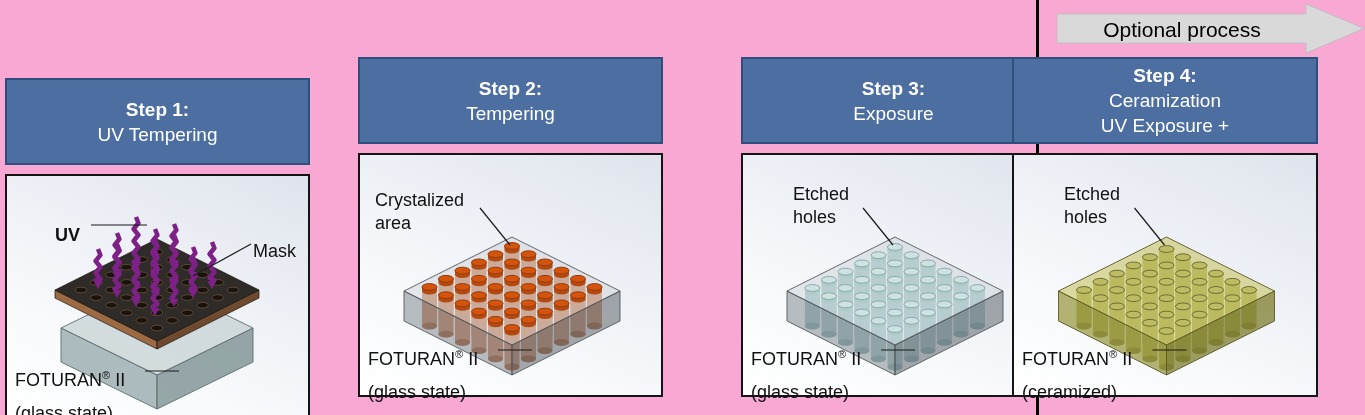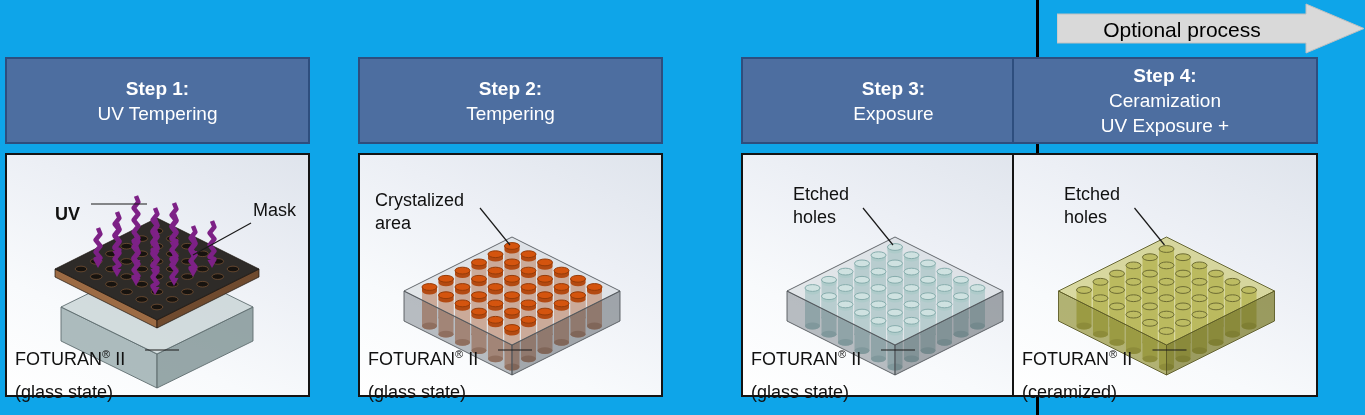--- a/index.html
+++ b/index.html
@@ -1,18 +1,18 @@
 <!DOCTYPE html>
 <html><head>
 <meta charset="utf-8">
 <style>
   html,body{margin:0;padding:0;}
   #root{
     position:relative;width:1365px;height:415px;overflow:hidden;
-    background:#0ea5e9;
+    background:#f9a8d4;
     font-family:"Liberation Sans","DejaVu Sans",sans-serif;
   }
   .divider{position:absolute;left:1036px;top:0;width:3px;height:415px;background:#000;}
   .banner{position:absolute;left:1057px;top:2px;width:308px;height:52px;}
   .banner-label{
     position:absolute;left:0;top:13px;width:250px;height:30px;line-height:30px;
     text-align:center;font-size:21px;color:#000;
   }
   .step-header{
     position:absolute;top:57px;width:301px;height:83px;
@@ -23,21 +23,21 @@
   .hdr-sub{font-size:19px;line-height:25px;}
   .panel{
     position:absolute;top:153px;width:301px;height:240px;
     border:2px solid #141414;
     background:linear-gradient(205deg,#dfe4ec 0%,#eceff5 35%,#f8fafc 70%,#ffffff 100%);
   }
   .panel svg{position:absolute;left:0;top:0;}
   .feature-label{position:absolute;font-size:18px;line-height:23px;color:#111;white-space:nowrap;}
   .material-label{position:absolute;left:8px;top:183px;font-size:18px;line-height:33px;color:#111;white-space:nowrap;}
   .material-label sup{font-size:11px;}
-  .s1{left:5px;} .s2{left:358px;} .s3{left:741px;align-items:center;} .s4{left:1012px;}
+  .s1{left:5px;margin-top:21px;} .s2{left:358px;} .s3{left:741px;align-items:center;} .s4{left:1012px;}
 </style>
 </head>
 <body>
 
 <div id="root">
 
   <div class="divider"></div>
 
   <div class="banner">
     <svg width="308" height="52" viewBox="0 0 308 52">
@@ -132,21 +132,21 @@
           <path d="M 167 98 L 169.4 104.0 L 164.6 110.0 L 169.4 116.0 L 164.6 122.0 L 167 124" fill="none" stroke="#7D2186" stroke-width="4.5" stroke-linejoin="round"></path>
           <polygon points="162.5,123.0 171.5,123.0 167.0,131.0" fill="#7D2186"></polygon>
           <path d="M 148 86 L 150.4 92.0 L 145.6 98.0 L 150.4 104.0 L 145.6 110.0 L 150.4 116.0 L 145.6 122.0 L 150.4 128.0 L 145.6 131.0 L 148 133" fill="none" stroke="#7D2186" stroke-width="4.5" stroke-linejoin="round"></path>
           <polygon points="143.5,132.0 152.5,132.0 148.0,140.0" fill="#7D2186"></polygon>
         </g>
         <line x1="84" y1="49" x2="140" y2="49" stroke="#1a1a1a" stroke-width="1.2"></line>
         <line x1="244" y1="68" x2="186" y2="100" stroke="#1a1a1a" stroke-width="1.2"></line>
         <line x1="138" y1="195" x2="172" y2="195" stroke="#1a1a1a" stroke-width="1.2"></line>
       </svg>
     <div class="feature-label" style="left:48px;top:48px;font-weight:bold;">UV</div>
-    <div class="feature-label" style="left:246px;top:44px;">Mask</div>
+    <div class="feature-label" style="left:246px;top:64px;">Mask</div>
     <div class="material-label">
       <span>FOTURAN</span><sup>®</sup>
       <span>II</span><br>
       <span>(glass state)</span>
     </div>
   </div>
 
   <div class="step-header s2">
     <div class="hdr-title">Step 2:</div>
     <div class="hdr-sub">Tempering</div>

